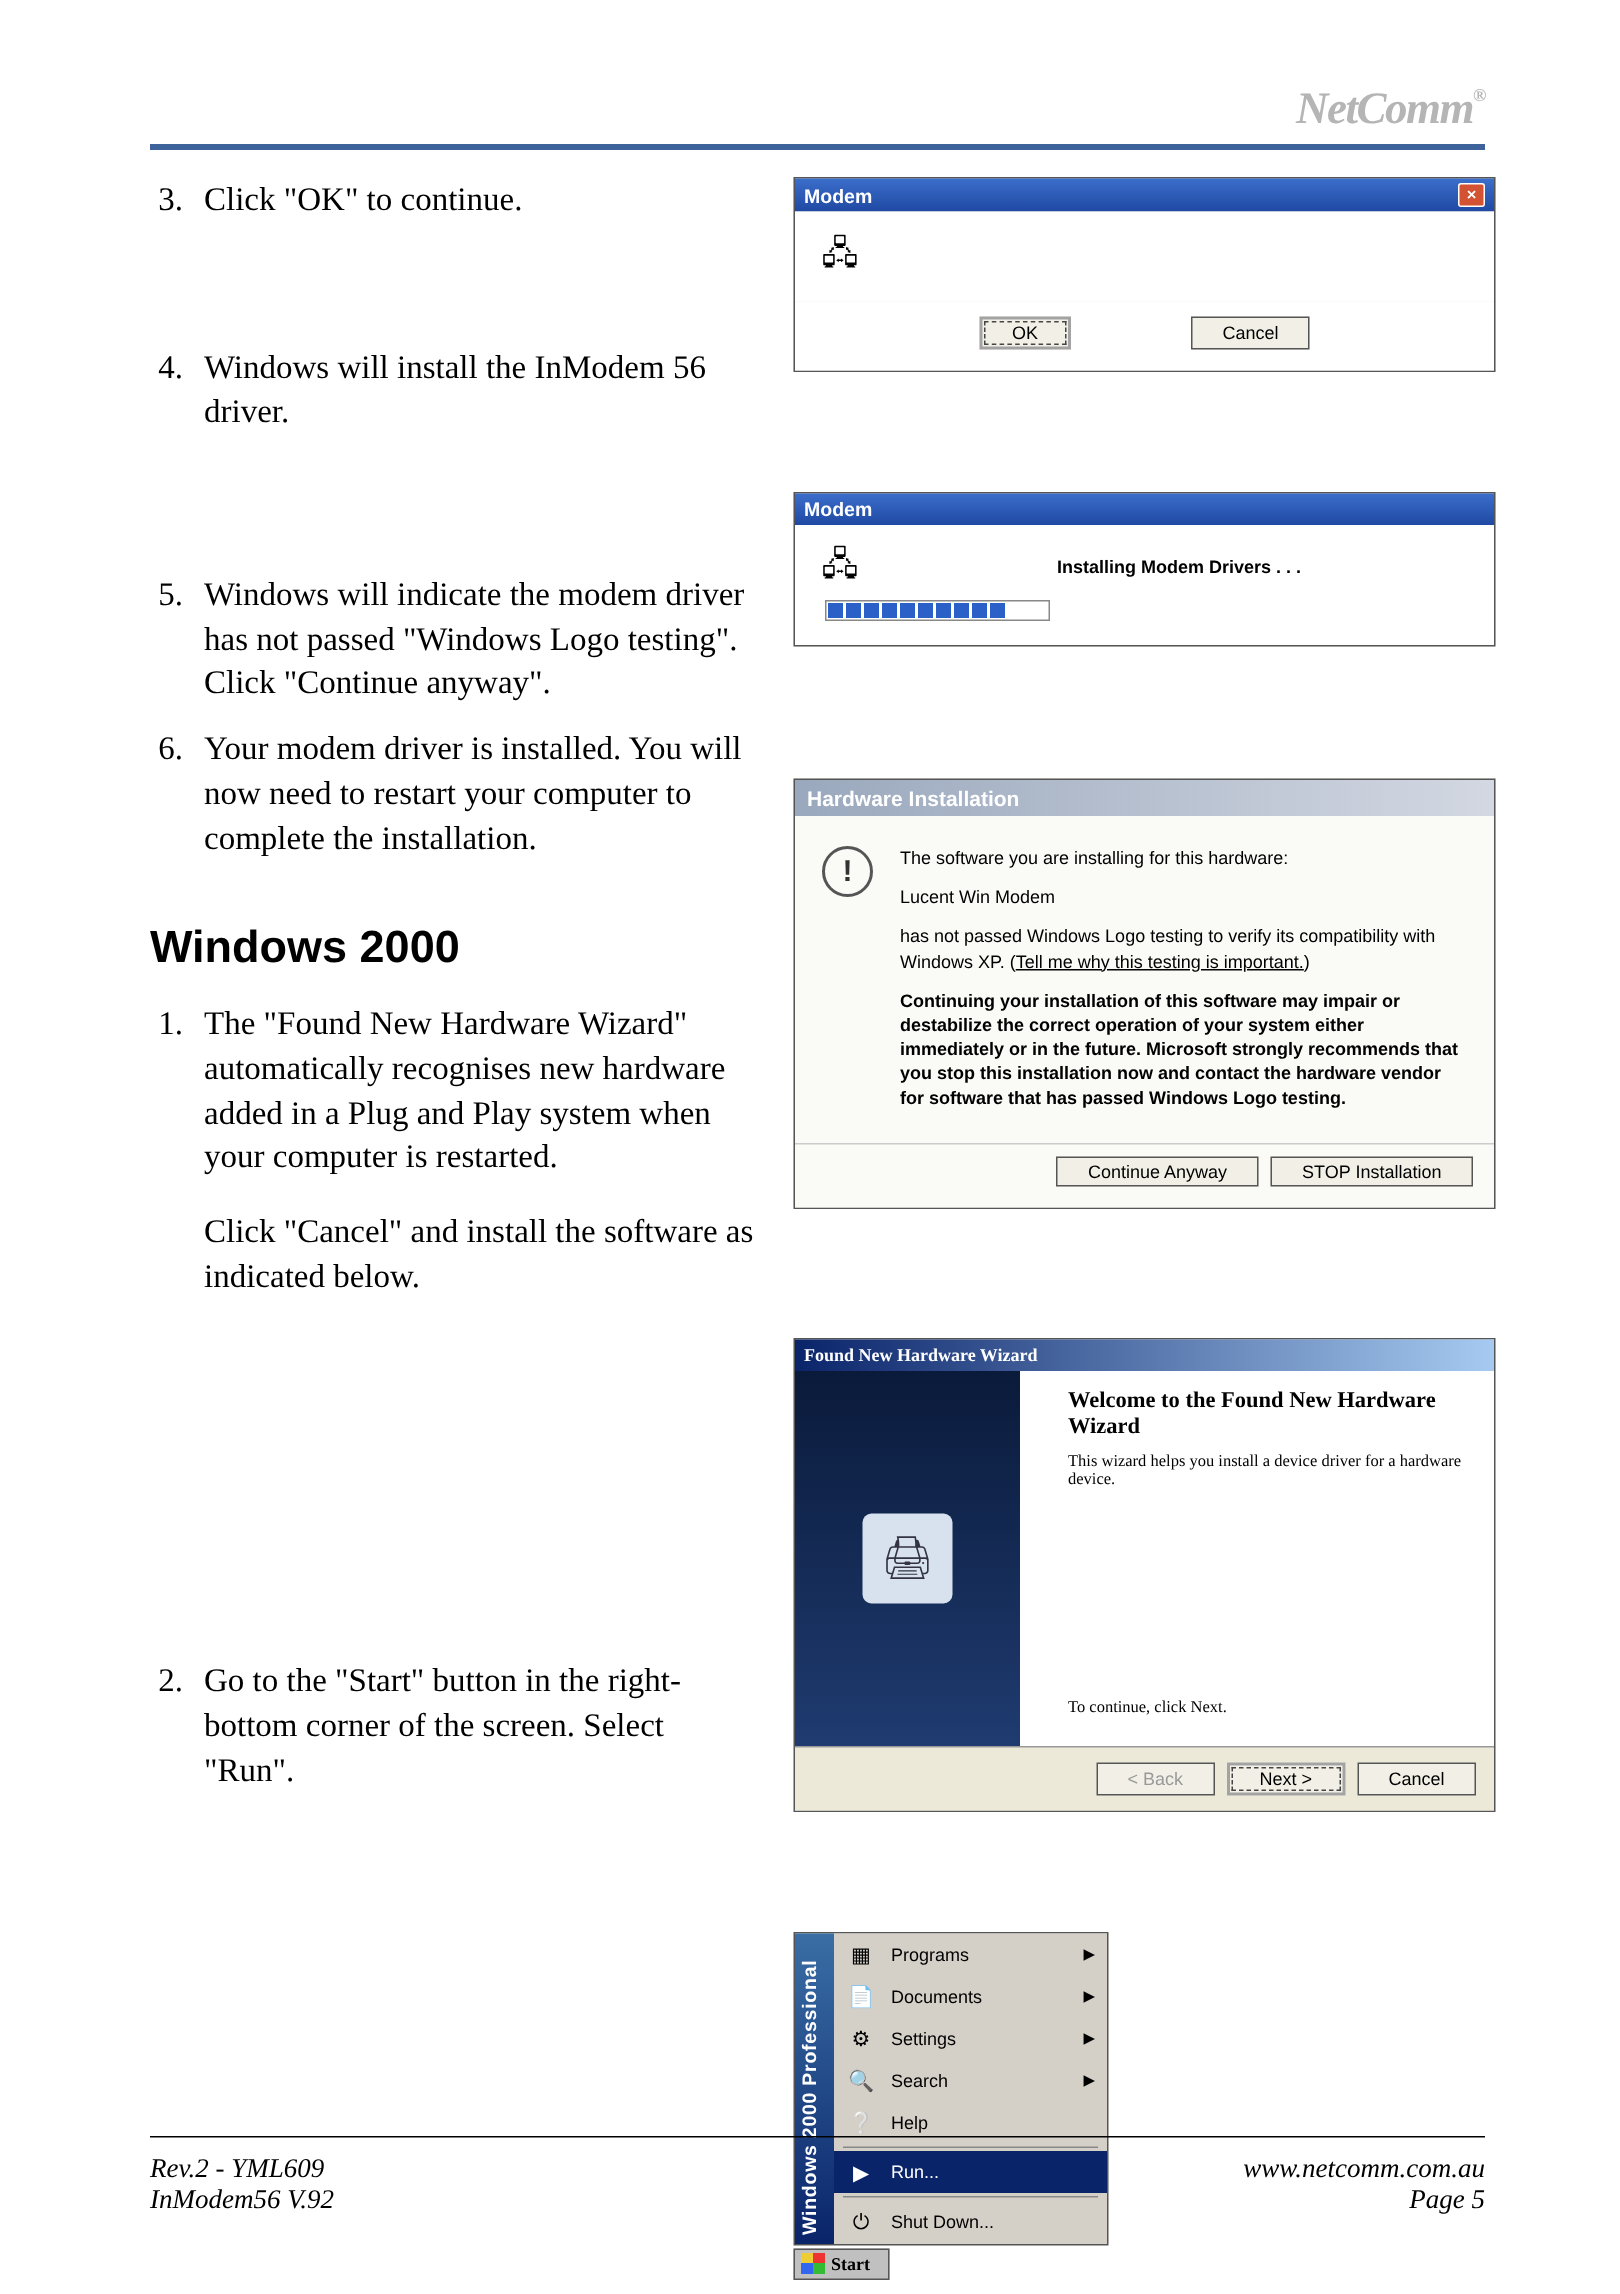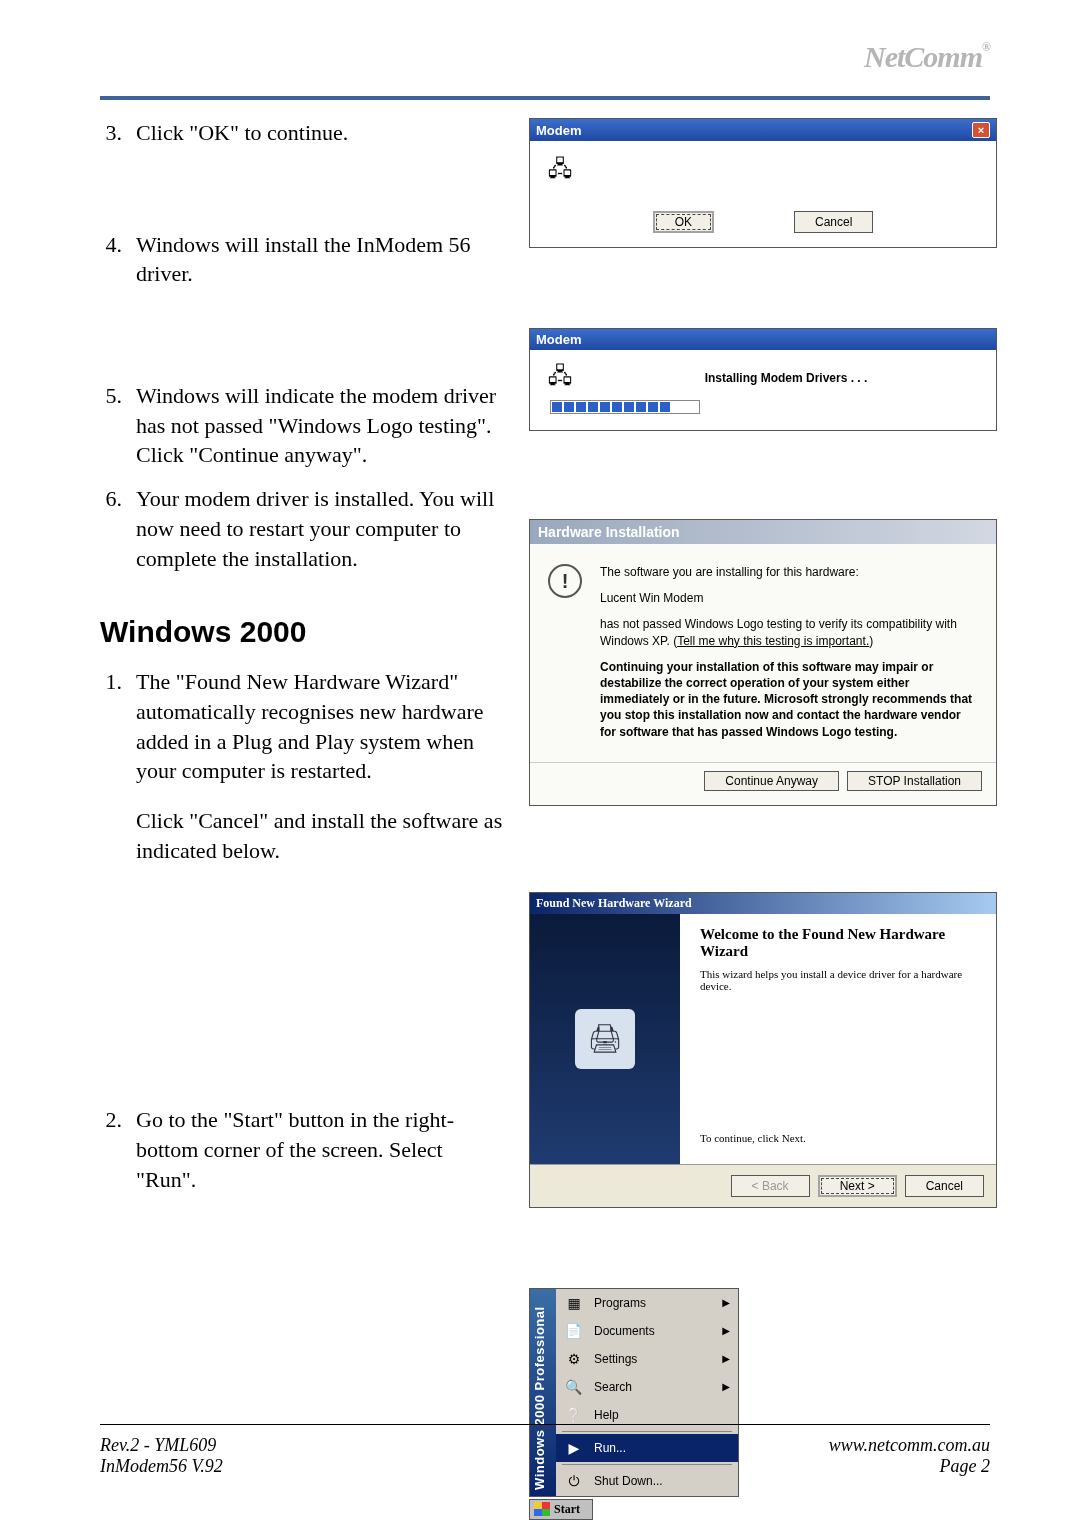--- a/index.html
+++ b/index.html
@@ -13,21 +13,21 @@
   }
   .page {
     position: absolute;
     top: 0; left: 0; right: 0; bottom: 0;
     padding: 40px 90px 40px 100px;
   }
   .header {
     height: 50px;
     display: flex;
     justify-content: flex-end;
-    align-items: flex-start;
+    align-items: flex-end;
   }
   .logo {
     font-family: Georgia, serif;
     font-style: italic;
     font-weight: bold;
     font-size: 30px;
     color: #b5b5b5;
     letter-spacing: -1px;
   }
   .logo .reg { font-style: normal; font-size: 12px; vertical-align: top; color:#b5b5b5; }
@@ -193,21 +193,21 @@
   .wiz-side {
     width:150px; height:250px;
     background: linear-gradient(#0a1a3a,#1f3b70);
     display:flex; align-items:center; justify-content:center;
   }
   .wiz-side .device-ic {
     width:60px; height:60px; background:#d8e2ee;
     display:flex; align-items:center; justify-content:center;
     border-radius:6px; font-size:28px; color:#334;
   }
-  .wiz-main { padding: 12px 20px; flex:1; display:flex; flex-direction:column; }
+  .wiz-main { padding: 12px 20px; flex:1; display:flex; flex-direction:column;margin-left:12px; }
   .wiz-main h3 { font-family: Tahoma; font-size:15px; font-weight:bold; margin-bottom:8px; }
   .wiz-main p { font-size:11px; margin-bottom:8px; }
   .wiz-main .spacer { flex:1; }
   .wizard-buttons {
     background:#ece9d8; padding:10px 12px; display:flex;
     justify-content:flex-end; gap:8px; border-top:1px solid #999;
   }
   .btn.disabled { color:#999; }
 
   
@@ -437,16 +437,16 @@
     </div>
   </div>
 
   <div class="footer">
     <div class="fl">
       <span>Rev.2 - YML609</span>
       <span>InModem56 V.92</span>
     </div>
     <div class="fr">
       <span>www.netcomm.com.au</span>
-      <span>Page 2</span>
+      <span>Page 5</span>
     </div>
   </div>
 </div>
 
 </body></html>

